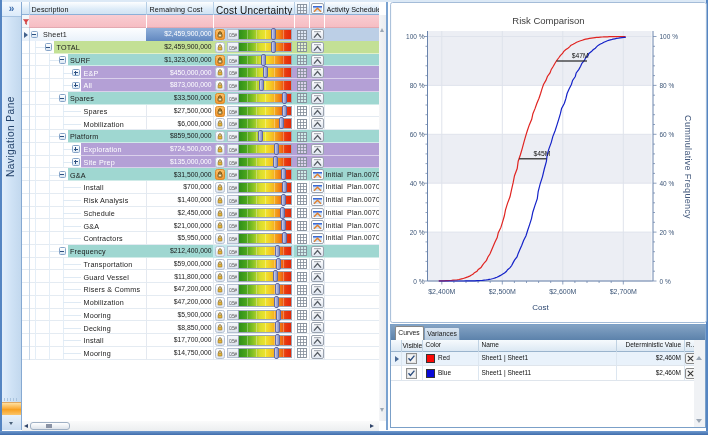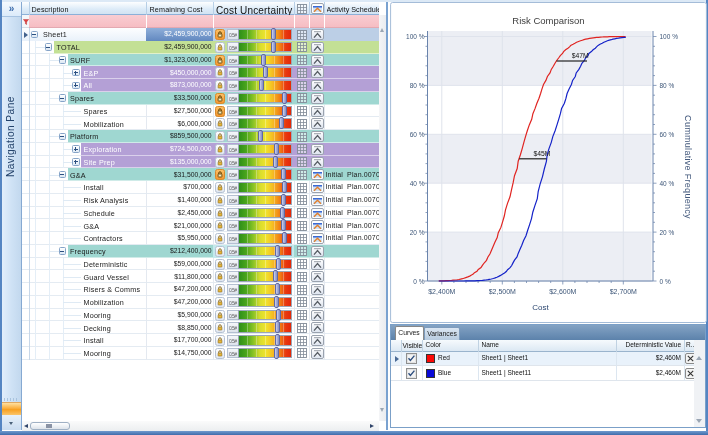--- a/index.html
+++ b/index.html
@@ -749,21 +749,21 @@
 <div style="position:absolute;left:145.5px;top:257.5px;width:1px;height:12.75px;background:#e4e9f0"></div>
 <div style="position:absolute;left:213.0px;top:257.5px;width:1px;height:12.75px;background:#e4e9f0"></div>
 <div style="position:absolute;left:294.0px;top:257.5px;width:1px;height:12.75px;background:#e4e9f0"></div>
 <div style="position:absolute;left:309.0px;top:257.5px;width:1px;height:12.75px;background:#e4e9f0"></div>
 <div style="position:absolute;left:323.5px;top:257.5px;width:1px;height:12.75px;background:#e4e9f0"></div>
 <div style="position:absolute;left:29.0px;top:257.5px;width:1px;height:12.75px;background:#c7d7e8"></div>
 <div style="position:absolute;left:34.5px;top:257.5px;width:1px;height:12.75px;background:#e4eef7"></div>
 <div style="position:absolute;left:48.5px;top:257.5px;width:1px;height:12.75px;background:#e4eef7"></div>
 <div style="position:absolute;left:62.5px;top:257.5px;width:1px;height:12.75px;background:#e4eef7"></div>
 <div style="position:absolute;left:62.5px;top:263.88px;width:18.0px;height:1px;background:#dfeaf4"></div>
-<div style="position:absolute;left:83.5px;top:259.90px;font-size:7.2px;letter-spacing:0.2px;color:#1a1a1a;white-space:nowrap">Deterministic</div>
+<div style="position:absolute;left:83.5px;top:259.90px;font-size:7.2px;letter-spacing:0.2px;color:#1a1a1a;white-space:nowrap">Transportation</div>
 <div style="position:absolute;left:145.5px;top:259.90px;width:66.0px;font-size:6.8px;color:#1a1a1a;text-align:right;white-space:nowrap">$59,000,000</div>
 <svg style="position:absolute;left:215px;top:258.5px" width="10" height="11" viewBox="0 0 10 11">
 <rect x="0.5" y="0.5" width="9" height="10" rx="2" fill="url(#lg_w)" stroke="#b4c0d2"></rect>
 <path d="M3.7,5 v-0.9 a1.3,1.3 0 0 1 2.6,0 V5" fill="none" stroke="#8a6510" stroke-width="0.9"></path>
 <rect x="3.1" y="5" width="3.8" height="3" rx="0.5" fill="#e8b83a" stroke="#8a6510" stroke-width="0.6"></rect>
 </svg>
 <div style="position:absolute;left:226.5px;top:258.50px;width:11.5px;height:10.5px;background:linear-gradient(#f4f6f9,#dde3ec);border:1px solid #b4c0d2;border-right:none;box-sizing:border-box;font-size:5px;color:#666;line-height:10px;text-align:center;letter-spacing:-0.5px">0.5#</div>
 <div style="position:absolute;left:238.0px;top:258.50px;width:54.0px;height:10.5px;border:1px solid #9aa6b8;box-sizing:border-box;background:linear-gradient(90deg,#2e8f1a,#4aa51c 14%,#8cc426 28%,#d6dc2e 40%,#f0e42c 52%,#f5b822 66%,#f07814 80%,#e83810 90%,#e42808)"></div>
 <div style="position:absolute;left:247.0px;top:259.50px;width:1px;height:8.5px;background:rgba(255,255,255,.3)"></div>
 <div style="position:absolute;left:256.0px;top:259.50px;width:1px;height:8.5px;background:rgba(255,255,255,.3)"></div>

